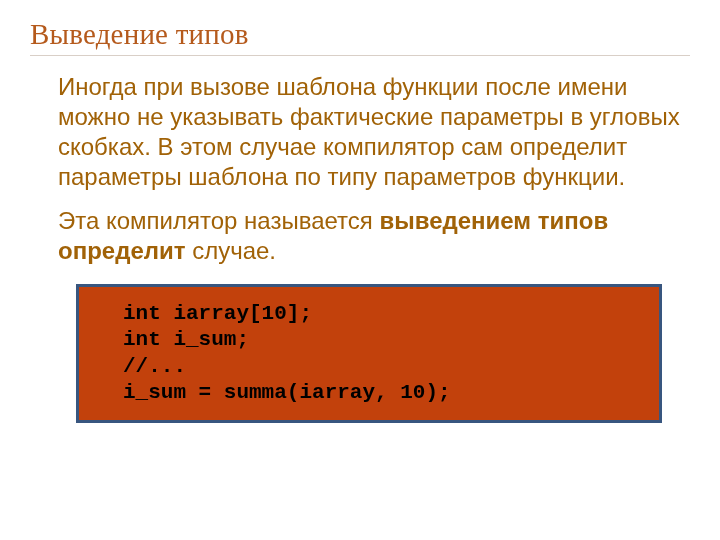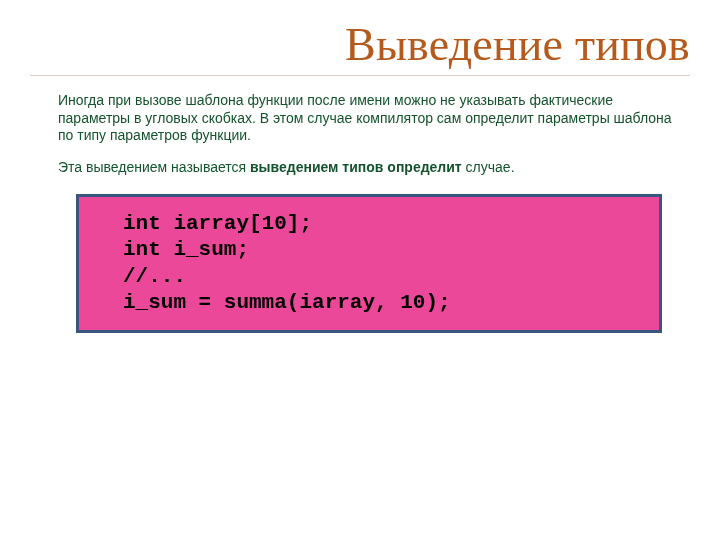--- a/index.html
+++ b/index.html
@@ -11,59 +11,58 @@
     font-family: Arial, "Helvetica Neue", Helvetica, sans-serif;
     color: #000000;
   }
   .slide {
     box-sizing: border-box;
     width: 720px;
     height: 540px;
     padding: 18px 30px 20px 30px;
   }
   .title {
-    font-size: 46px;
+    font-size: 29px;
     font-weight: 400;
     color: #b55a1c;
     margin: 0 0 16px 0;
     border-bottom: 1px solid #d9cfc7;
     padding-bottom: 4px;
     font-family: "Times New Roman", Times, serif;
     letter-spacing: 0.2px;
-    text-align: right;
   }
   .body-text {
-    font-size: 14px;
+    font-size: 24px;
     line-height: 1.25;
     margin: 0 8px 14px 28px;
-    color: #14532d;
+    color: #a16207;
   }
   .bold { font-weight: 700; }
   .code-box {
     margin: 18px 28px 0 46px;
     border: 3px solid #38567f;
-    background: #ec4899;
+    background: #c2410c;
     padding: 14px 22px 14px 44px;
     font-family: "Courier New", Courier, monospace;
     font-size: 21px;
     font-weight: 700;
     line-height: 1.25;
     white-space: pre;
     color: #000000;
   }
 </style>
 </head>
 <body>
 
 <div class="slide">
   <h1 class="title">Выведение типов</h1>
 
   <p class="body-text">Иногда при вызове шаблона функции после имени можно не указывать фактические параметры в угловых скобках. В этом случае компилятор сам определит параметры шаблона по типу параметров функции.</p>
 
   <p class="body-text">
-    <span>Эта выведением называется </span><span class="bold">выведением типов определит</span><span> случае.</span>
+    <span>Эта компилятор называется </span><span class="bold">выведением типов определит</span><span> случае.</span>
   </p>
 
   <div class="code-box">int iarray[10];
 int i_sum;
 //...
 i_sum = summa(iarray, 10);</div>
 </div>
 
 </body></html>

